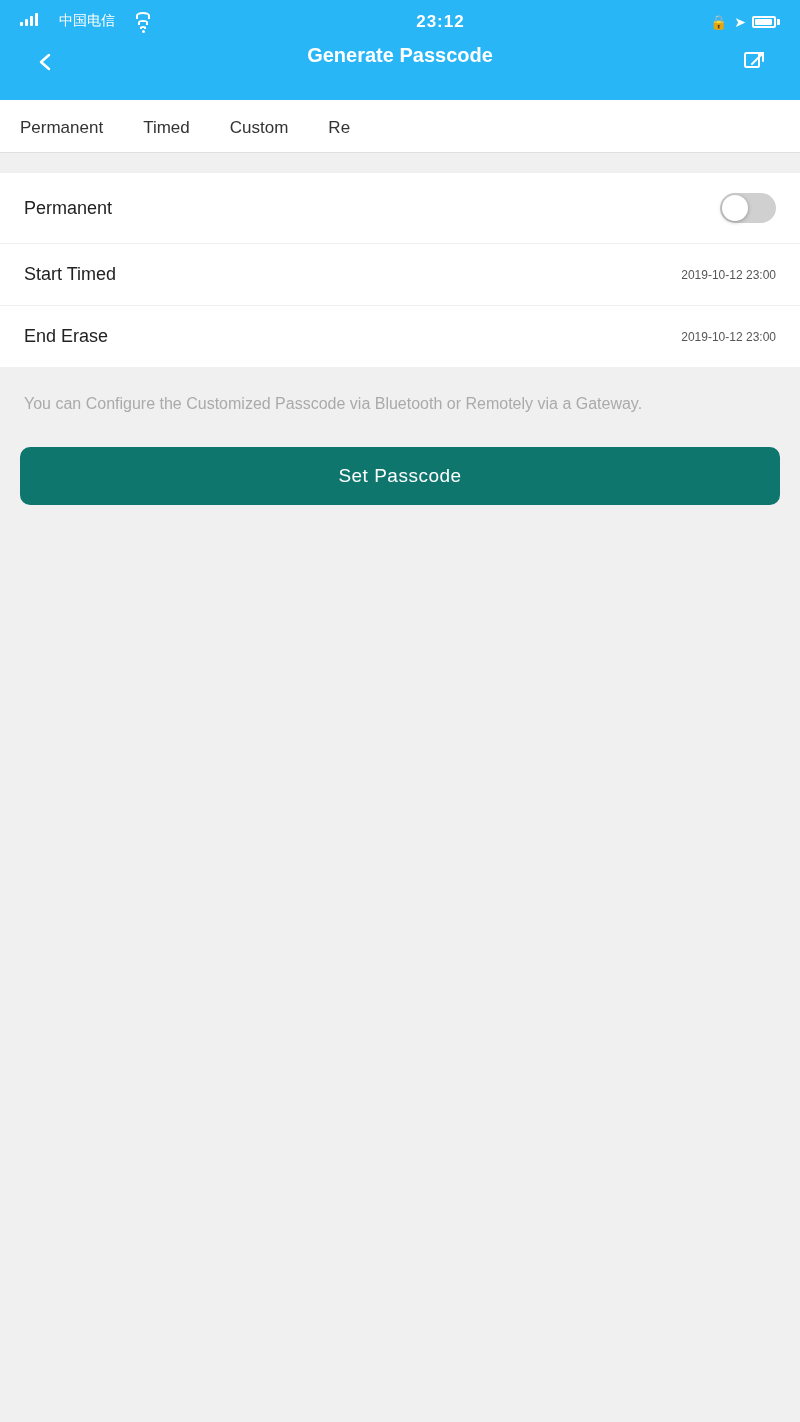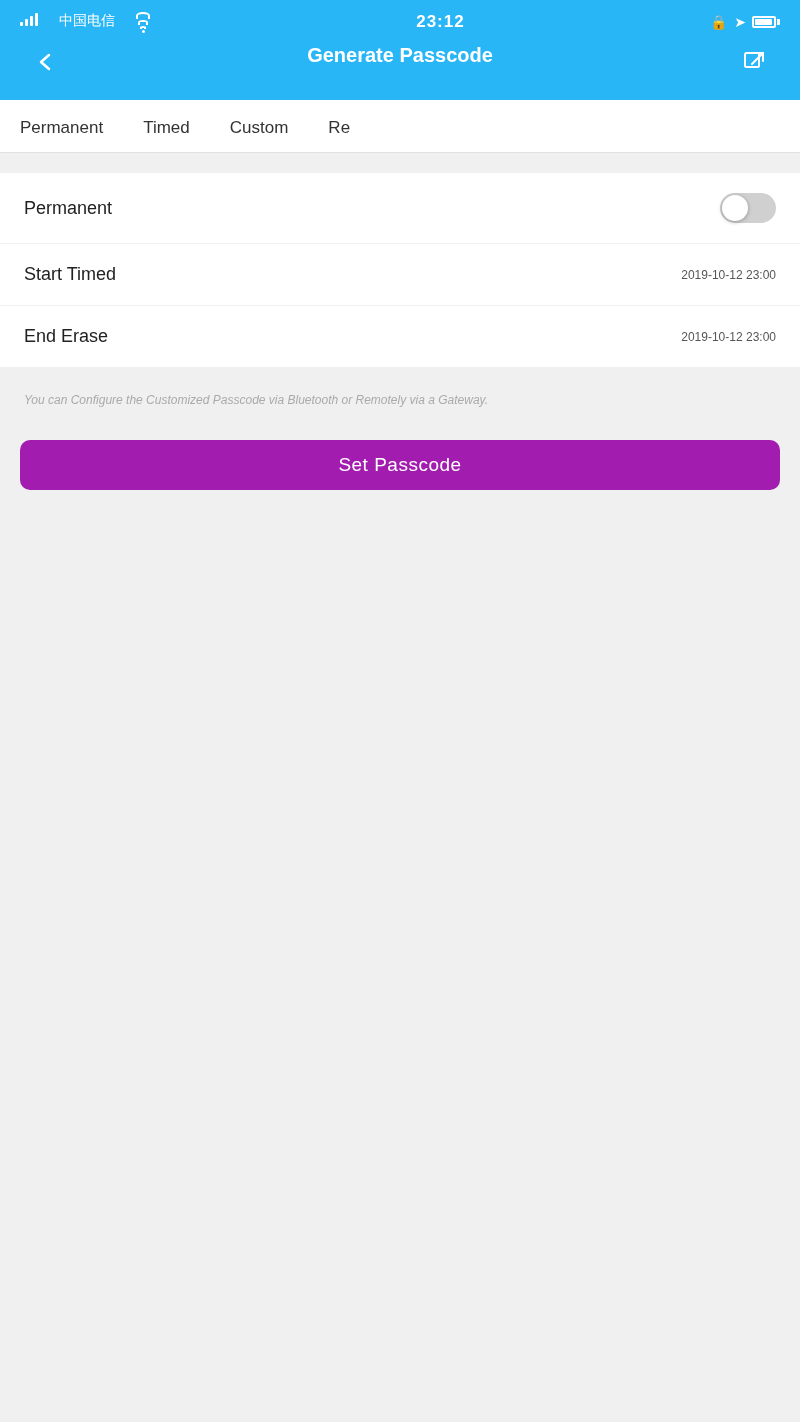--- a/index.html
+++ b/index.html
@@ -154,34 +154,33 @@
       top: 2px;
       left: 2px;
       box-shadow: 0 1px 4px rgba(0,0,0,0.3);
       transition: left 0.2s;
     }
     .toggle.off::after { left: 2px; }
 
     
     .desc-text {
       padding: 24px 24px 20px;
-      font-size: 12px;
+      font-size: 16px;
       color: #aaa;
       line-height: 1.6;
-      font-style: italic;
     }
 
     
     .set-btn-wrap {
       padding: 10px 20px 30px;
     }
     .set-btn {
       width: 100%;
-      height: 50px;
-      background: #a21caf;
+      height: 58px;
+      background: #0f766e;
       border: none;
       border-radius: 10px;
       font-size: 19px;
       color: white;
       font-weight: 500;
       cursor: pointer;
       letter-spacing: 0.5px;
     }
 
     

